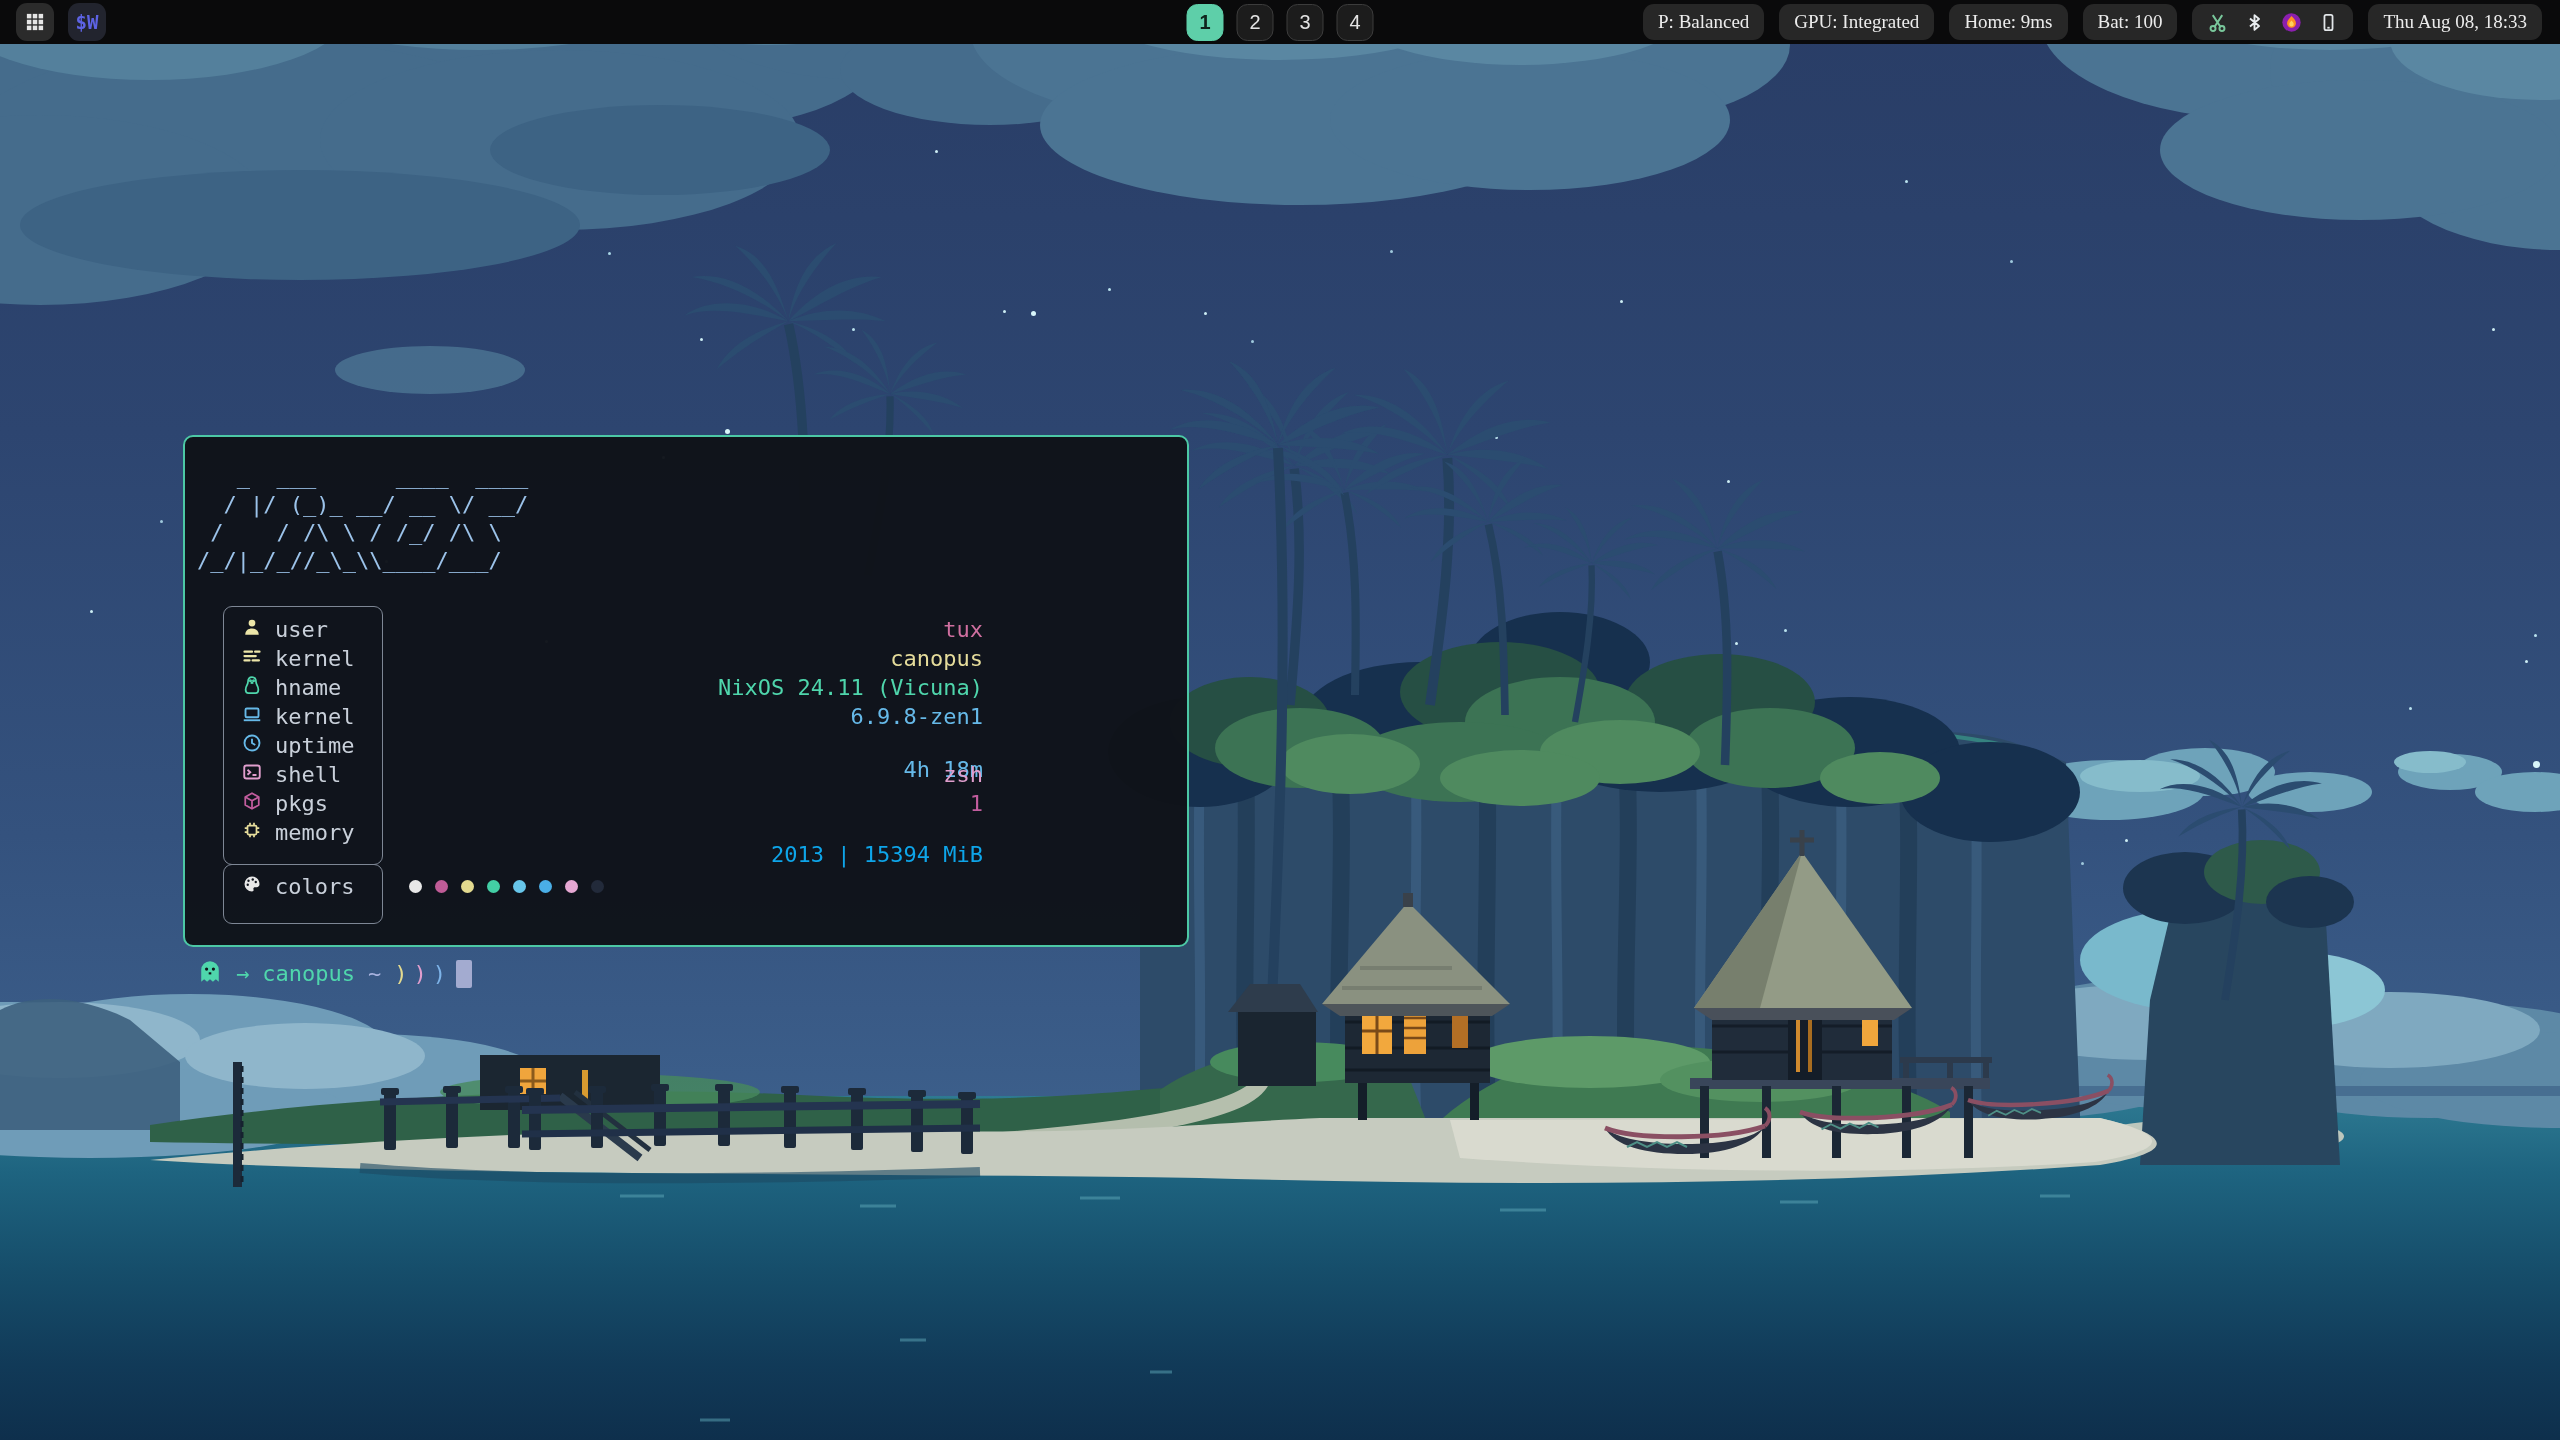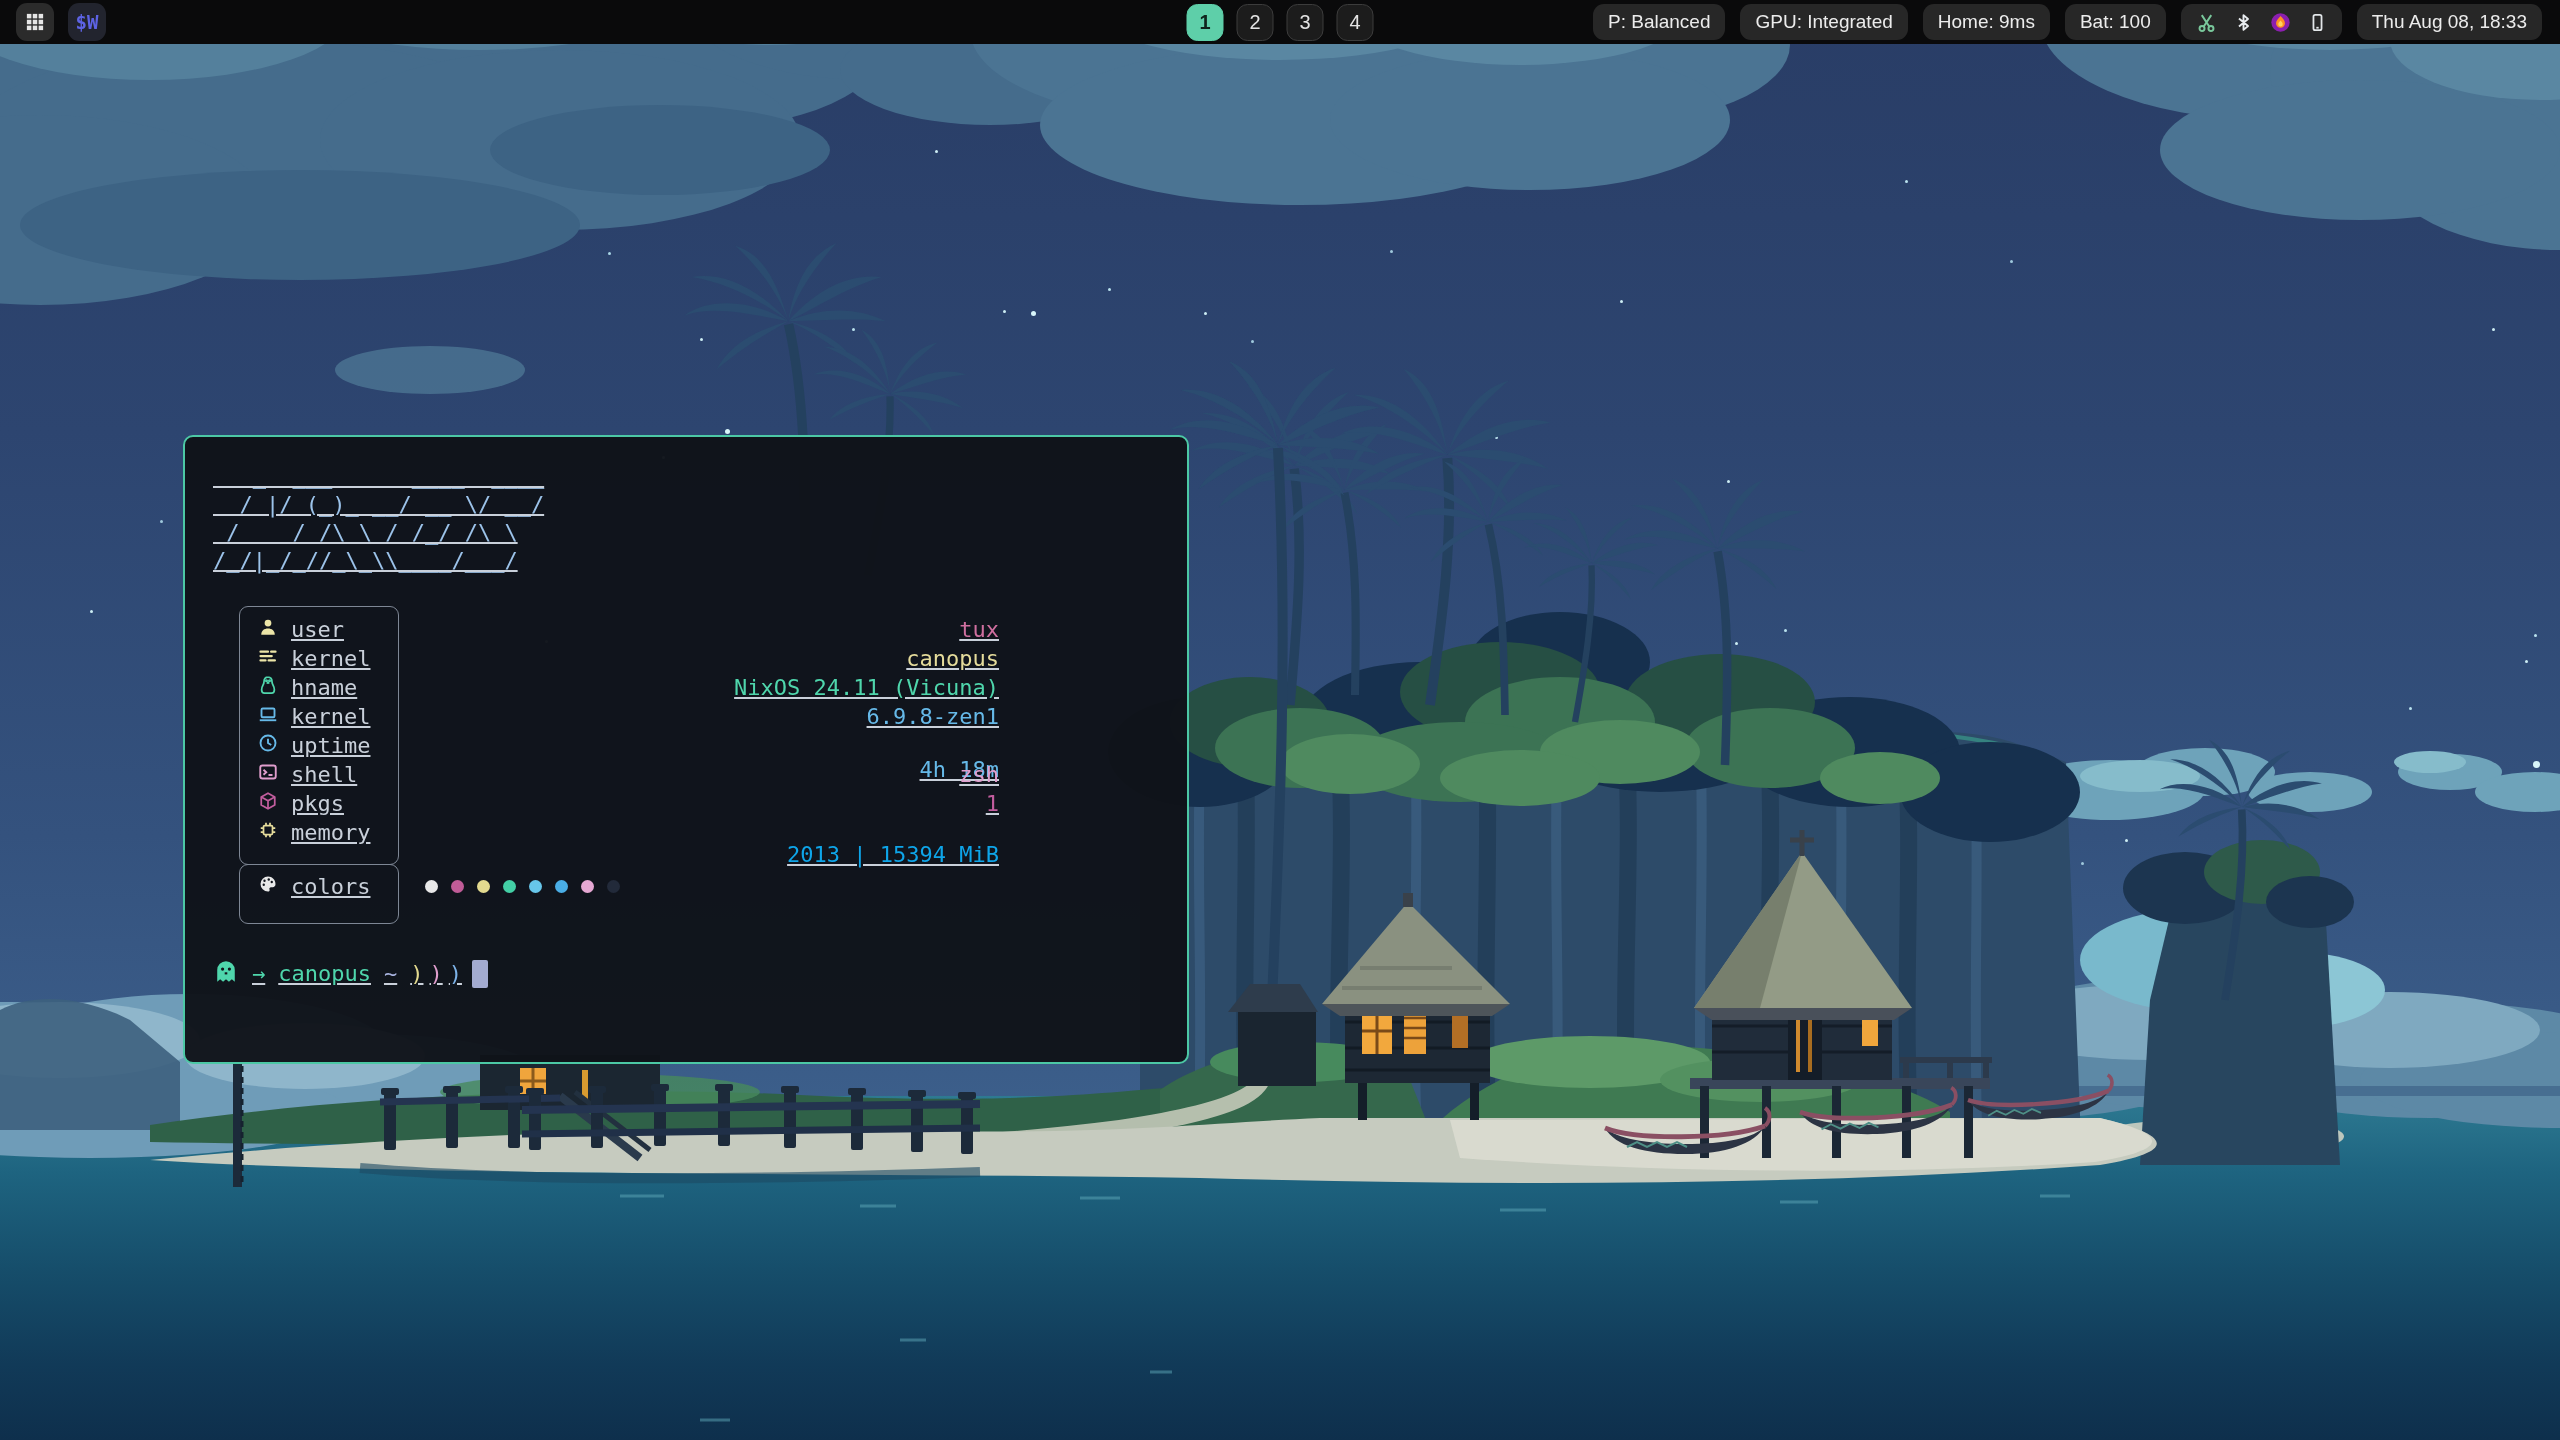--- a/index.html
+++ b/index.html
@@ -36,28 +36,28 @@
             display:flex; align-items:center; justify-content:center; }
   .sq-btn.dark { background:#22242e; }
   .logo-txt { font-family:"DejaVu Sans Mono", monospace; font-weight:bold; font-size:19px; color:#5d63e4; }
   .ws-wrap { position:absolute; left:50%; top:4px; transform:translateX(-50%);
              display:flex; gap:13px; }
   .ws { width:37px; height:37px; border-radius:11px; background:#1c1c1c; border:1px solid #3c3c3c;
         color:#e3e3e3; font-size:20px; display:flex; align-items:center; justify-content:center; }
   .ws.active { background:#5ecfa9; border-color:#5ecfa9; color:#10241d; font-weight:bold; }
   .bar-right { margin-left:auto; display:flex; align-items:center; gap:15px; padding-right:18px; }
   .pill { height:36px; background:#272727; border-radius:11px; color:#ececec; font-size:19px;
-          display:flex; align-items:center; padding:0 15px; white-space:nowrap; }
+          display:flex; align-items:center; padding:0 15px; white-space:nowrap;font-family:Liberation Serif, serif; }
   .tray { display:flex; gap:17px; align-items:center; }
 
   
-  .term { position:absolute; left:183px; top:435px; width:1006px; height:629px;
+  .term { position:absolute; left:183px; top:435px; width:1006px; height:512px;
           background:rgba(16,19,25,0.97); border:2px solid #4cc8a5; border-radius:10px;
-          padding:26px 28px; z-index:30;
-          font-family:"DejaVu Sans Mono", monospace; font-size:22px; color:#c9d0da;text-decoration:underline; }
+          padding:26px 12px; z-index:30;
+          font-family:"DejaVu Sans Mono", monospace; font-size:22px; color:#c9d0da; }
   .ascii { color:#9cc3ea; white-space:pre; line-height:28px; font-size:22px; }
   .fetch { position:relative; margin:40px 0 0 26px; width:760px; }
   .label-frame { position:absolute; left:0; top:-9px; width:160px; height:259px;
                  border:1px solid #7e8795; border-radius:9px; }
   .colors-frame { position:absolute; left:0; top:249px; width:160px; height:60px;
                   border:1px solid #7e8795; border-radius:9px; }
   .frow { height:29px; display:flex; align-items:center;justify-content:space-between; }
   .fleft { width:160px; display:flex; align-items:center; gap:13px; padding-left:19px; flex:none; }
   .fleft svg { width:20px; height:20px; flex:none; }
   .flabel { color:#c9d0da; }

